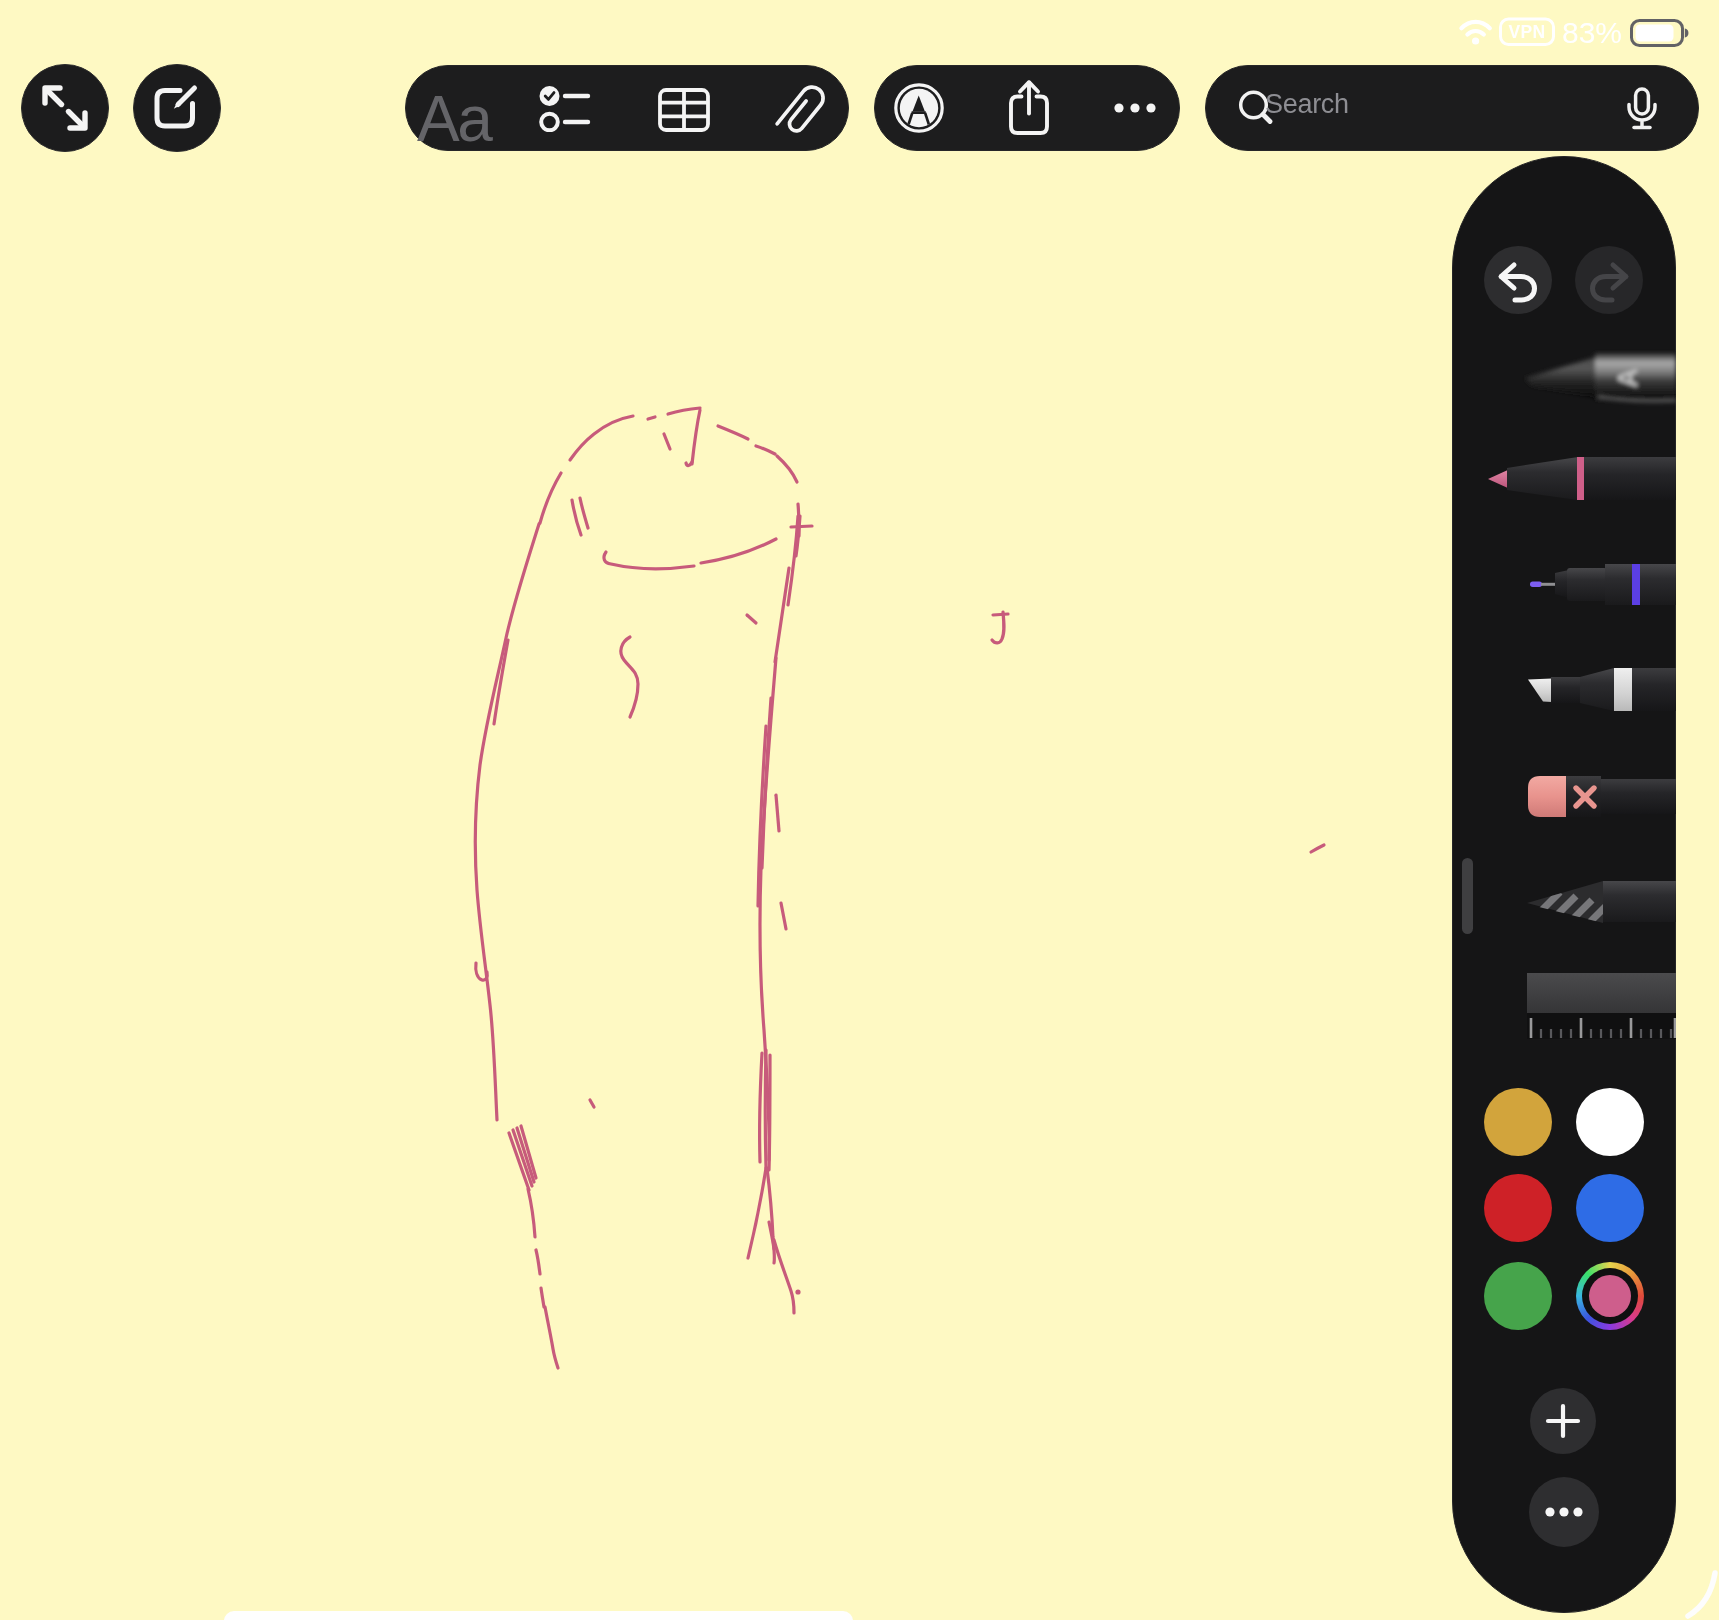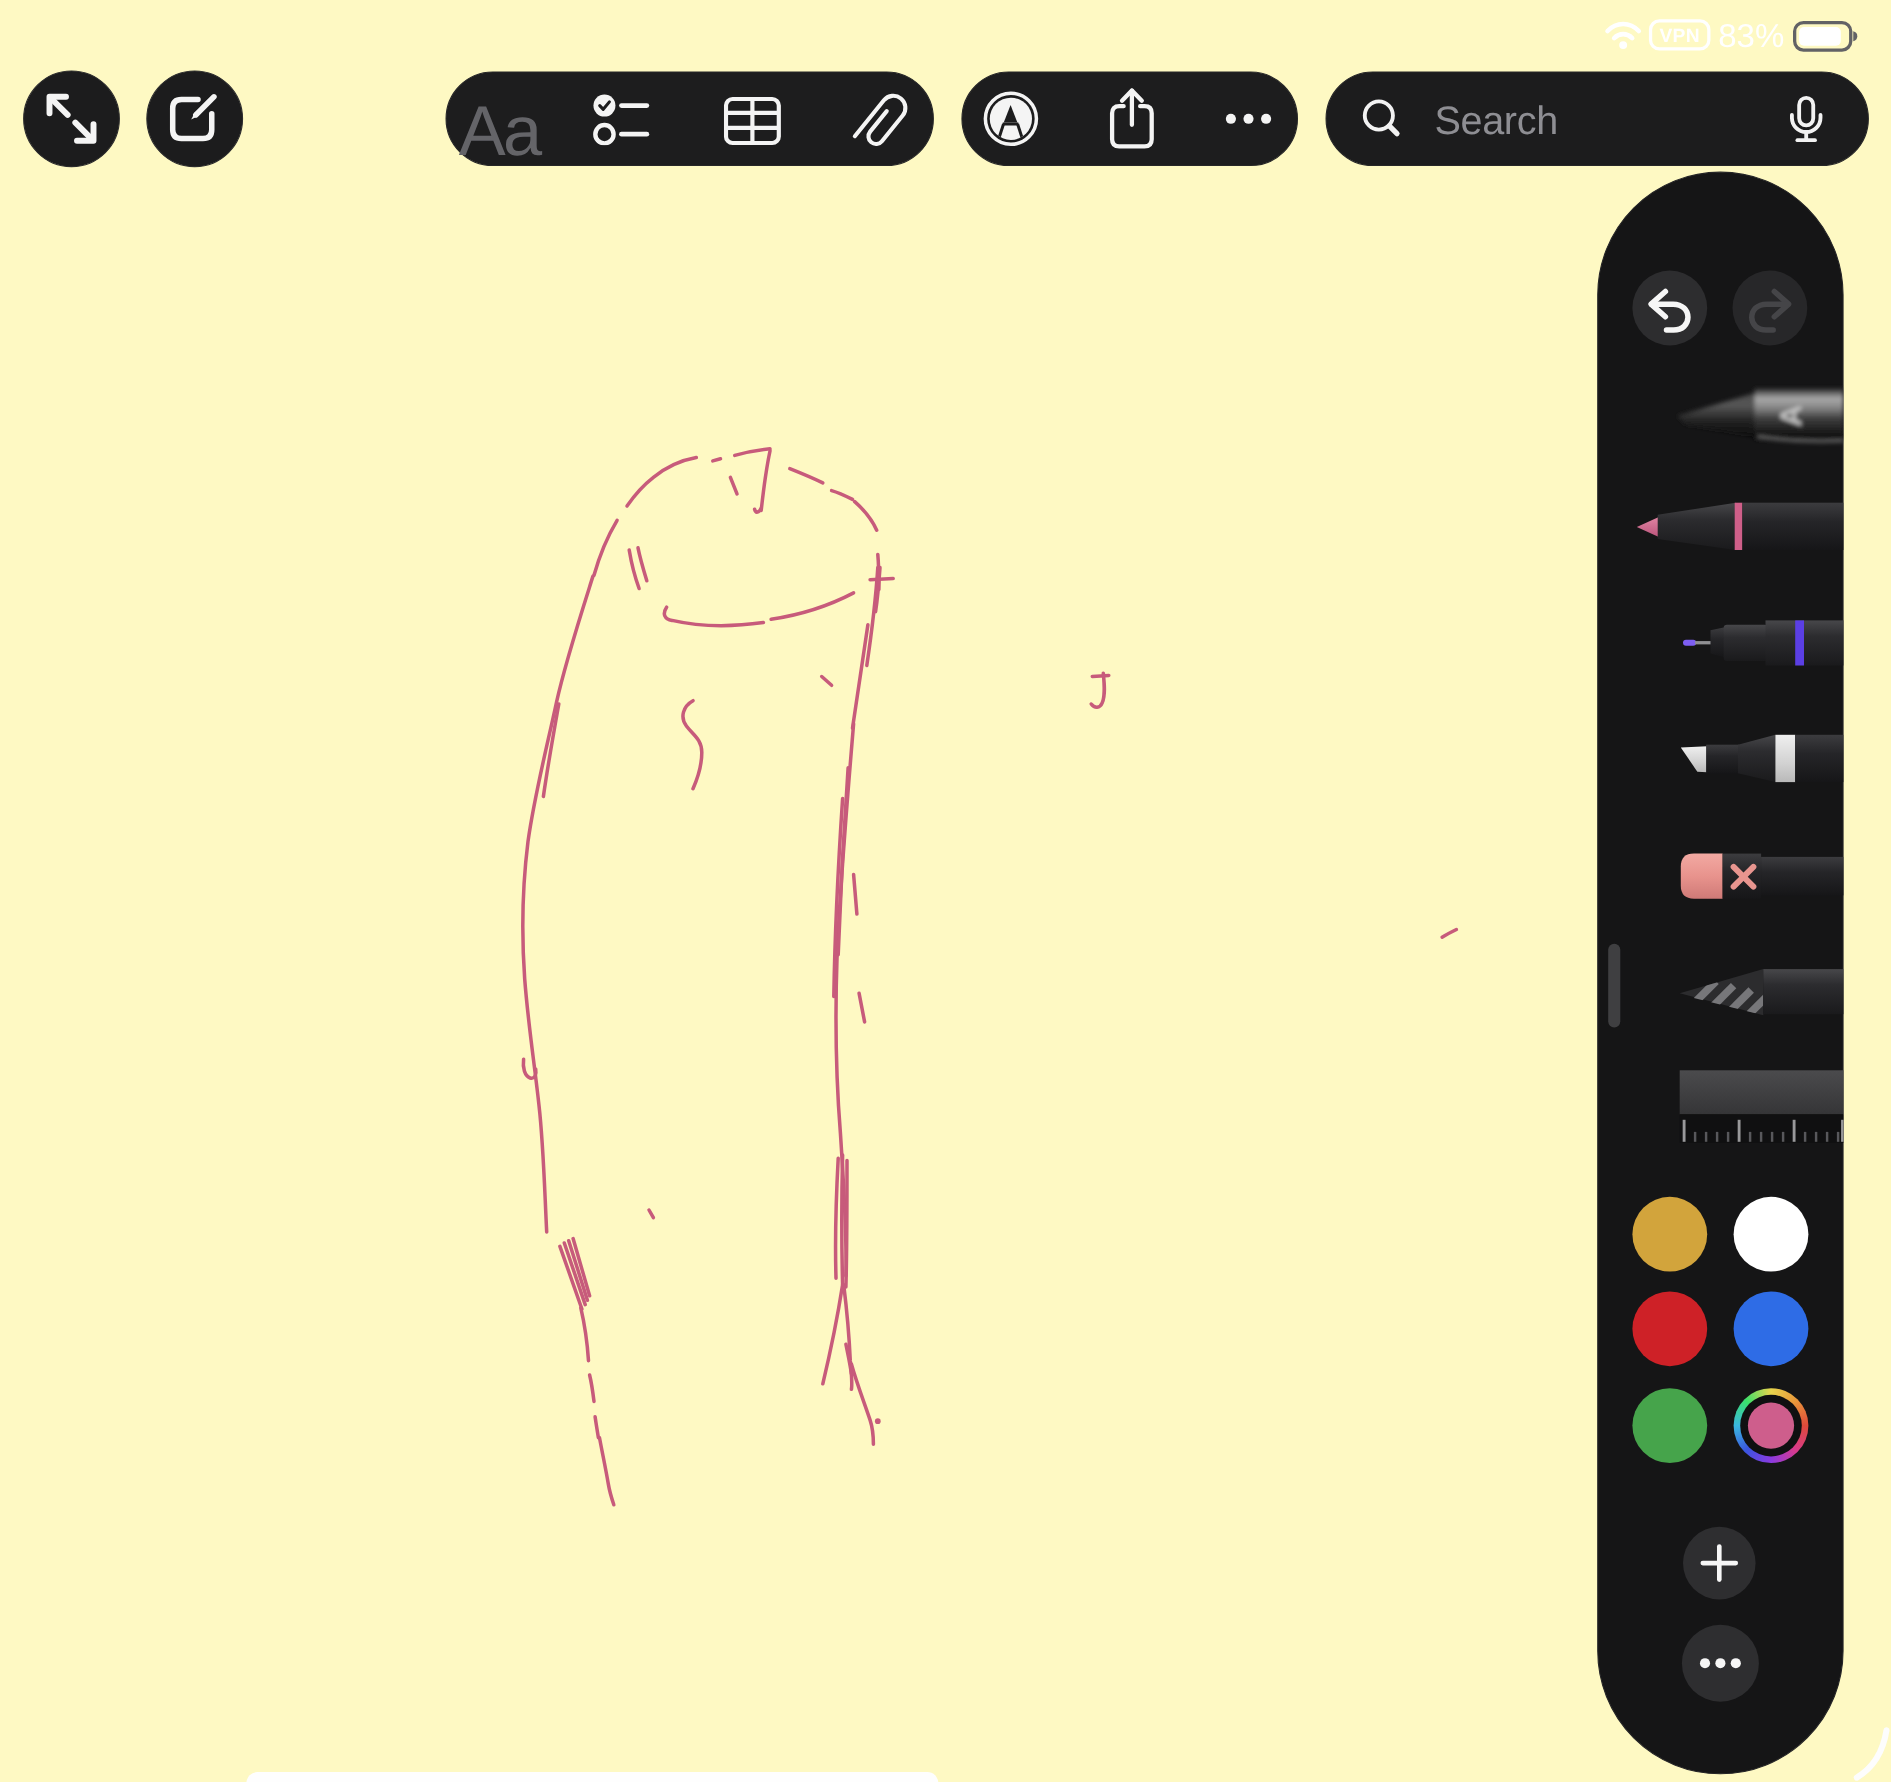--- a/index.html
+++ b/index.html
@@ -110,21 +110,21 @@
     <circle cx="43" cy="10" r="4.6" fill="#f4f4f4"></circle>
   </svg>
   </g>
 
   
   <div class="pill" style="left:1205px;top:65px;width:494px;background:#1c1c1d;"></div>
   <svg class="abs" style="left:1234px;top:86px;" width="44" height="44" viewBox="0 0 44 44">
     <circle cx="19.5" cy="19" r="12.8" fill="none" stroke="#f2f2f2" stroke-width="3.5"></circle>
     <line x1="29" y1="28.5" x2="36" y2="35.5" stroke="#f2f2f2" stroke-width="4.8" stroke-linecap="round"></line>
   </svg>
-  <div class="abs" style="left:1304px;top:89px;font-size:36px;color:#8e8e93;opacity:0.999;letter-spacing:-0.3px;">Search</div>
+  <div class="abs" style="left:1265px;top:89px;font-size:27px;color:#8e8e93;opacity:0.999;letter-spacing:-0.3px;">Search</div>
   <svg class="abs" style="left:1623px;top:87px;" width="38" height="46" viewBox="0 0 38 46">
     <g stroke="#f2f2f2" stroke-width="3.5" fill="none" stroke-linecap="round">
       <rect x="12.6" y="2" width="12.8" height="25" rx="6.4"></rect>
       <path d="M6 17.5 v2.5 a13 13 0 0 0 26 0 v-2.5"></path>
       <path d="M19 34.8 V39.6"></path>
       <path d="M11 40.4 H27"></path>
     </g>
   </svg>
 
   

